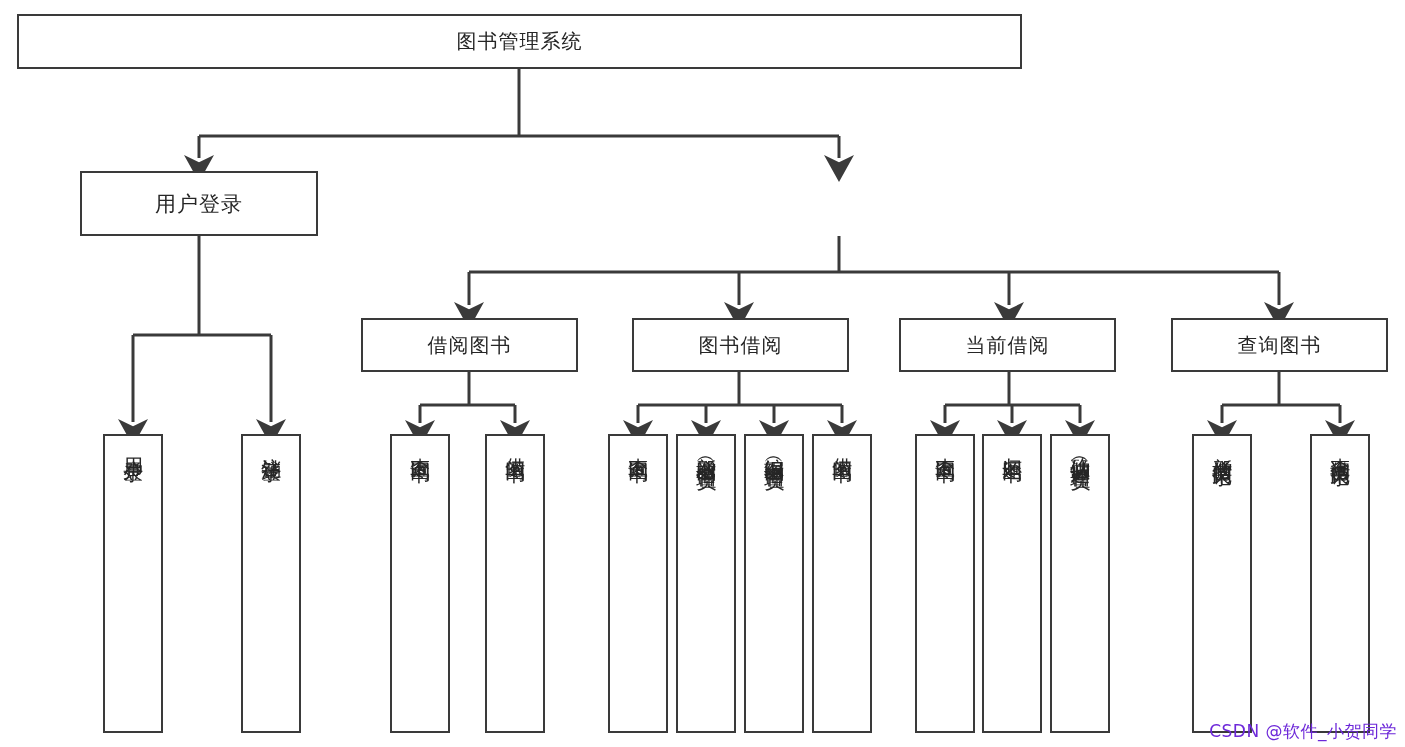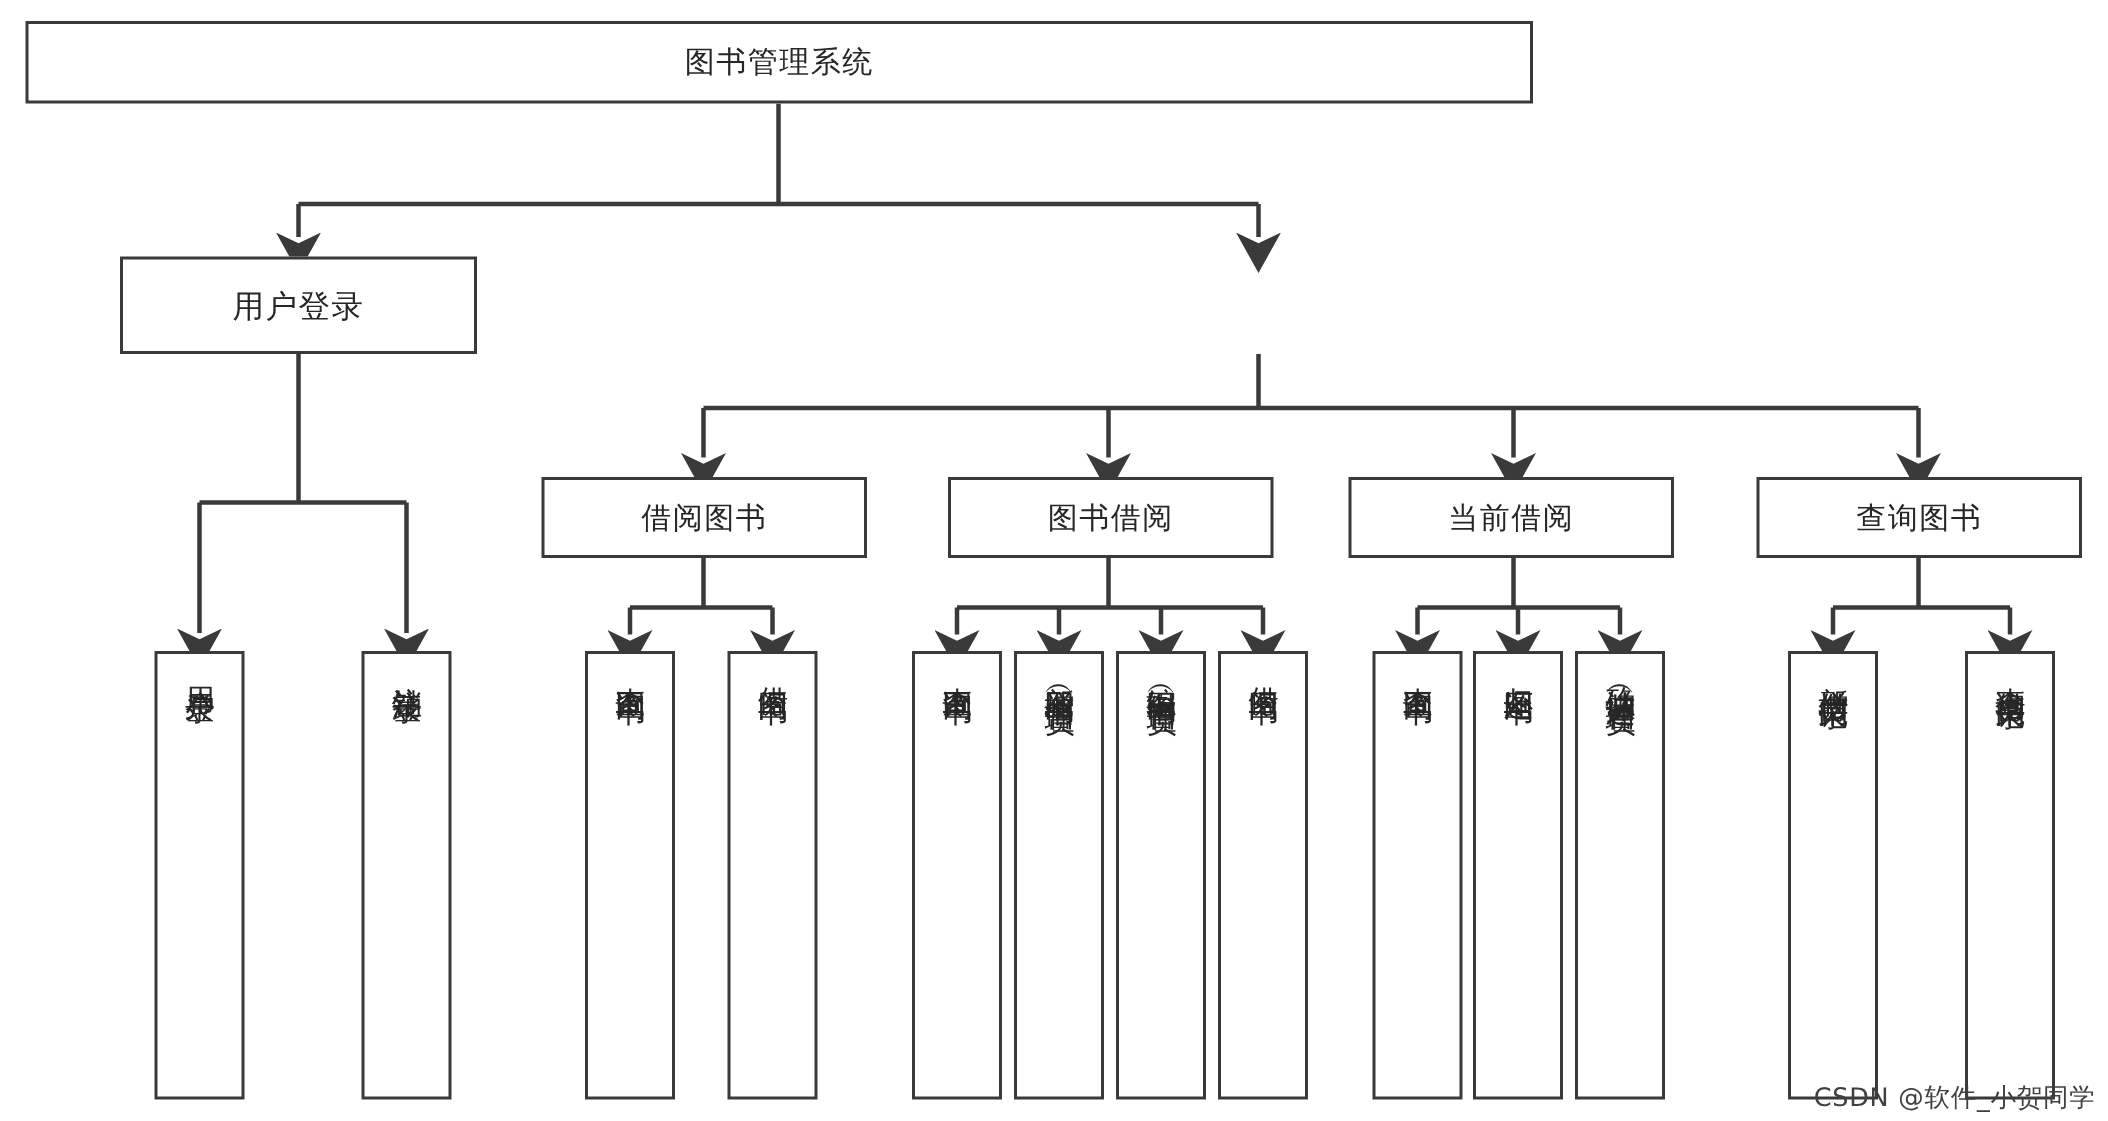--- a/index.html
+++ b/index.html
@@ -47,21 +47,21 @@
   }
   .htext {
     white-space: nowrap;
     letter-spacing: 1px;
   }
   .watermark {
     position: absolute;
     right: 8px;
     bottom: 4px;
     font-size: 17px;
-    color: #404040;
+    color: #6d28d9;
     letter-spacing: 0.5px;
     z-index: 5;
     white-space: nowrap;
   }
 </style>
 </head>
 <body>
 
 <div id="canvas">
 

